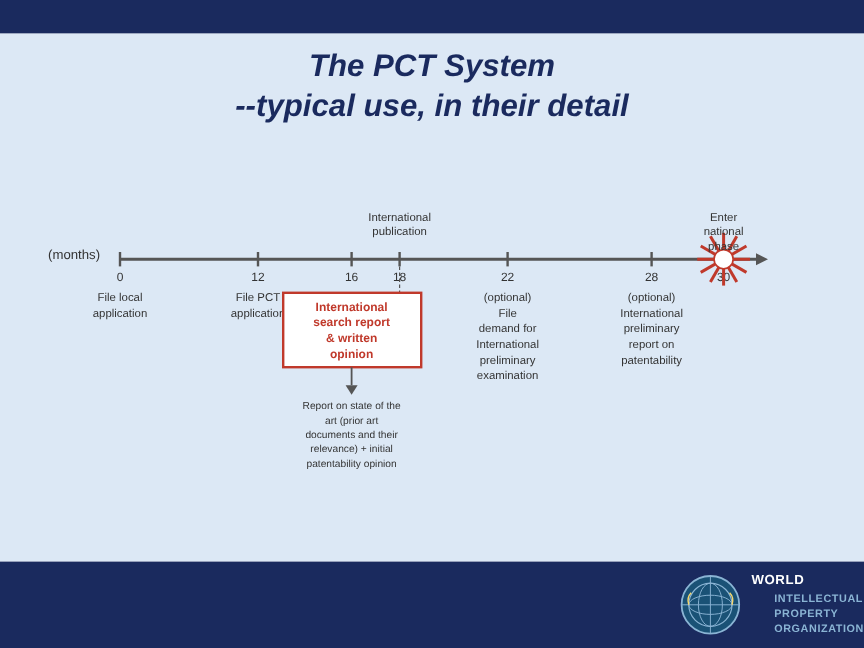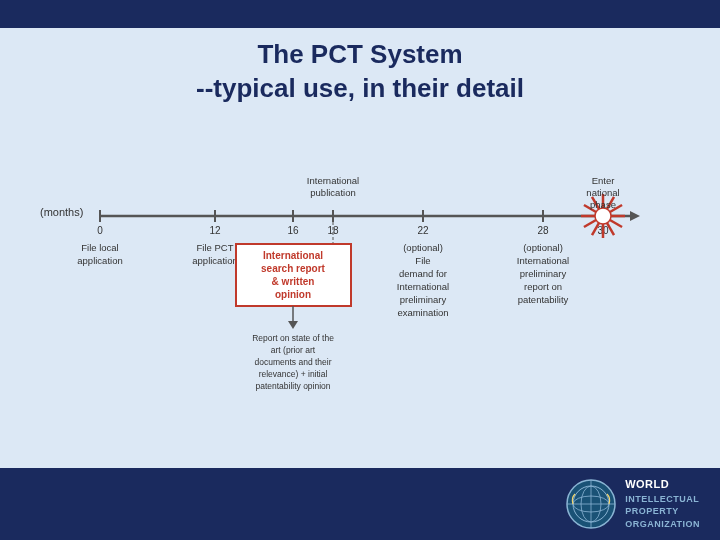--- a/index.html
+++ b/index.html
@@ -38,33 +38,33 @@
     
     .title-section {
       text-align: center;
       margin-bottom: 20px;
     }
 
     .title-text {
       font-size: 26px;
       font-weight: bold;
       color: #1a2a5e;
+      font-style: italic;
       line-height: 1.3;
     }
 
     
     .bottom-bar {
       width: 100%;
       height: 72px;
       background: #1a2a5e;
       position: relative;
       display: flex;
       align-items: center;
       justify-content: flex-end;
-      padding-right: 20px;
     }
 
     .wipo-logo-area {
       display: flex;
       align-items: center;
       gap: 8px;
     }
 
     .wipo-emblem {
       width: 52px;
@@ -76,21 +76,21 @@
       flex-direction: column;
       color: #fff;
       font-size: 9px;
       font-weight: bold;
       line-height: 1.4;
       text-transform: uppercase;
       letter-spacing: 0.5px;
     }
 
     .wipo-text .world { color: #fff; font-size: 11px; }
-    .wipo-text .sub { color: #8ab4d4; }
+    .wipo-text .sub { color: #8ab4d4; margin-left: 19px; }
   </style>
 </head>
 <body>
 
 <div class="slide">
 
   <div class="top-bar"></div>
 
   <div class="content-area">
 

